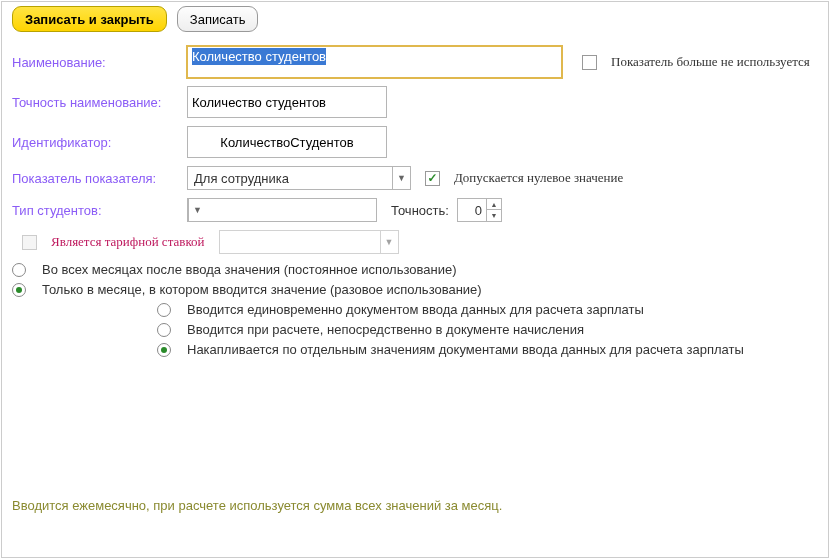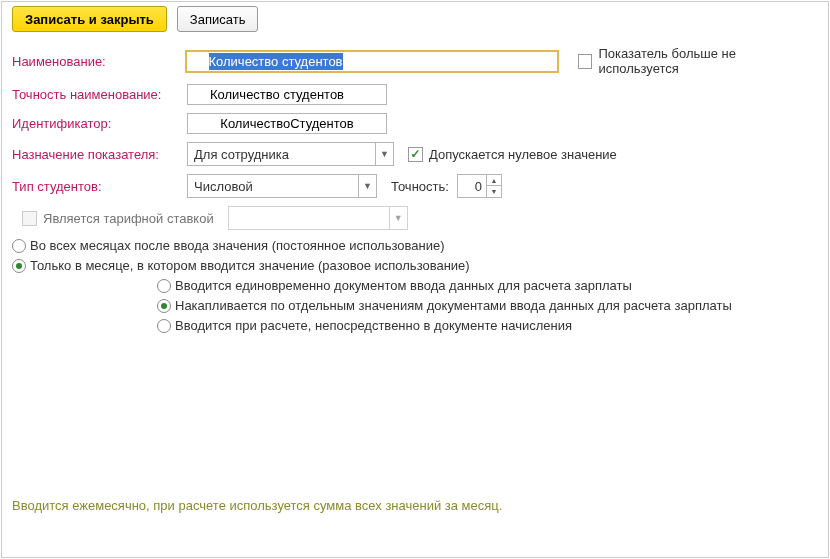--- a/index.html
+++ b/index.html
@@ -40,47 +40,47 @@
 .toolbar {
   display: flex;
   align-items: center;
   gap: 10px;
   padding: 4px 10px 10px 10px;
 }
 .btn {
   height: 26px;
   padding: 0 12px;
   border: 1px solid #999;
-  border-radius: 3px;
+  border-radius: 9px;
   background: linear-gradient(#fdfdfd,#eee);
   font-size: 13px;
   cursor: pointer;
 }
 .btn.primary {
   background: linear-gradient(#ffe443,#ffd400);
   border-color: #b8a200;
   font-weight: bold;
 }
 .form {
   padding: 4px 10px;
 }
 .row {
   display: flex;
   align-items: center;
   margin-bottom: 8px;
 }
 .label {
   width: 175px;
-  color: #be185d;
+  color: #8b5cf6;
   font-size: 13px;
 }
 .input {
-  height: 21px;
+  height: 32px;
   border: 1px solid #b5b5b5;
-  padding: 2px 22px;
+  padding: 2px 4px;
   font-size: 13px;
   background: #fff;
 }
 .input.name {
   width: 375px;
   border: 1px solid #e0b84e;
   outline: 1px solid #e0b84e;
 }
 .input.name .sel {
   background: #3a79d4;
@@ -101,26 +101,27 @@
   width: 18px;
   height: 100%;
   border-left: 1px solid #b5b5b5;
   display: flex;
   align-items: center;
   justify-content: center;
   color: #666;
   font-size: 9px;
   cursor: pointer;
 }
-.select.w190 { width: 207px; }
+.select.w190 { width: 224px; }
 .select.w190b { width: 190px; }
 .checkbox {
   display: flex;
   align-items: center;
-  gap: 6px;
+  gap: 14px;
+  font-family: Liberation Serif, serif;
 }
 .cb {
   width: 15px;
   height: 15px;
   border: 1px solid #999;
   background: #fff;
   display: flex;
   align-items: center;
   justify-content: center;
   font-size: 12px;
@@ -147,21 +148,21 @@
   display: flex;
   align-items: center;
   justify-content: center;
   color: #555;
   cursor: pointer;
 }
 .spinner .btns div:first-child { border-bottom: 1px solid #b5b5b5; }
 .radio {
   display: flex;
   align-items: center;
-  gap: 4px;
+  gap: 16px;
   margin: 5px 0;
 }
 .rb {
   width: 14px;
   height: 14px;
   border: 1px solid #888;
   border-radius: 50%;
   display: flex;
   align-items: center;
   justify-content: center;
@@ -175,21 +176,21 @@
 }
 .section-header { margin: 10px 0 4px 0; }
 .sub-radios { margin-left: 145px; }
 .hint {
   position: absolute;
   bottom: 44px;
   left: 10px;
   color: #8a8a30;
   font-size: 13px;
 }
-.disabled-text { color: #737373; }
+.disabled-text { color: #be185d; }
 </style>
 </head>
 <body>
 
 <div class="window">
 
 
   <div class="toolbar">
     <button class="btn primary">Записать и закрыть</button>
     <button class="btn">Записать</button>
@@ -213,36 +214,35 @@
       <div class="label">Точность наименование:</div>
       <input class="input short" value="Количество студентов" style="">
     </div>
 
     <div class="row">
       <div class="label">Идентификатор:</div>
       <input class="input ident" value="КоличествоСтудентов" style="">
     </div>
 
     <div class="row">
-      <div class="label">Назначение показателя:</div>
+      <div class="label">Показатель показателя:</div>
       <div class="select w190">
         <span class="val">Для сотрудника</span>
         <span class="drop">▼</span>
       </div>
       <div style="width:14px"></div>
       <div class="checkbox">
         <div class="cb">✓</div>
         <span>Допускается нулевое значение</span>
       </div>
     </div>
 
     <div class="row">
       <div class="label">Тип студентов:</div>
       <div class="select w190b">
-        <span class="val">Числовой</span>
         <span class="drop">▼</span>
       </div>
       <div style="width:14px"></div>
       <span>Точность:</span>
       <div style="width:8px"></div>
       <div class="spinner">
         <span class="val">0</span>
         <div class="btns">
           <div>▲</div>
           <div>▼</div>
@@ -272,26 +272,26 @@
       <div class="rb checked"></div>
       <span>Только в месяце, в котором вводится значение (разовое использование)</span>
     </div>
 
     <div class="sub-radios">
       <div class="radio">
         <div class="rb"></div>
         <span>Вводится единовременно документом ввода данных для расчета зарплаты</span>
       </div>
       <div class="radio">
+        <div class="rb"></div>
+        <span>Вводится при расчете, непосредственно в документе начисления</span>
+      </div>
+      <div class="radio">
         <div class="rb checked"></div>
         <span>Накапливается по отдельным значениям документами ввода данных для расчета зарплаты</span>
       </div>
-      <div class="radio">
-        <div class="rb"></div>
-        <span>Вводится при расчете, непосредственно в документе начисления</span>
-      </div>
     </div>
 
   </div>
 
   <div class="hint">Вводится ежемесячно, при расчете используется сумма всех значений за месяц.</div>
 
 </div>
 
 </body></html>

